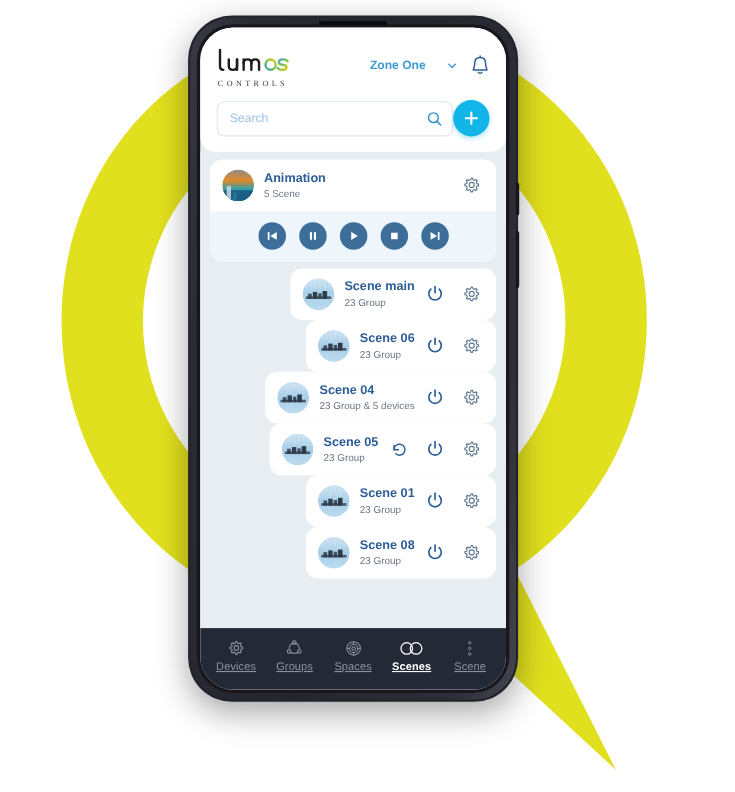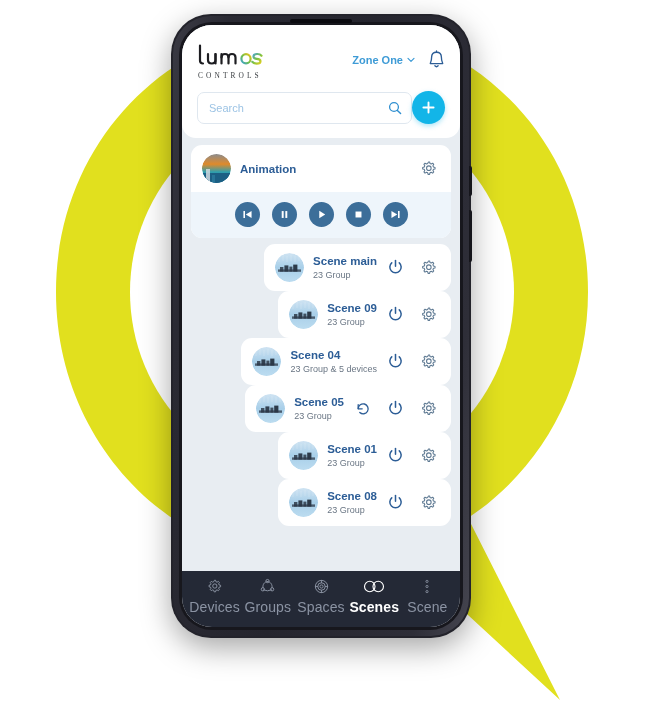--- a/index.html
+++ b/index.html
@@ -129,21 +129,21 @@
 
   .header-right {
     display: flex;
     align-items: center;
     gap: 13px;
     padding-top: 7px;
   }
   .zone-sel {
     display: flex;
     align-items: center;
-    gap: 4px;
+    gap: 20px;
     color: #3e9bd6;
     font-size: 11px;
     font-weight: bold;
     white-space: nowrap;
   }
   .chev { display: block; }
   .bell { display: block; }
 
   
   .search-row {
@@ -291,23 +291,24 @@
   }
   .nav-item {
     display: flex;
     flex-direction: column;
     align-items: center;
     gap: 3px;
     cursor: pointer;
     flex: 1 1 0;
   }
   .nav-label {
-    font-size: 14px;
+    font-size: 10px;
     color: #8b93a3;
     letter-spacing: 0.1px;
+    text-decoration: underline;
   }
   .nav-item.active .nav-label {
     color: #ffffff;
     font-weight: bold;
   }
   .nav-icon { height: 18px; display: flex; align-items: center; justify-content: center; }
 </style>
 </head>
 <body>
 
@@ -429,20 +430,21 @@
                 <g clip-path="url(#animClip)">
                   <rect width="29" height="29" fill="url(#skyA)"></rect>
                   <rect x="0" y="19" width="29" height="10" fill="#1b5f84"></rect>
                   <rect x="4" y="15" width="4" height="14" fill="#cfd8de" opacity="0.85"></rect>
                   <rect x="10" y="21" width="3" height="8" fill="#2a7a9e" opacity="0.8"></rect>
                 </g>
               </svg>
             </div>
             <div class="row-text">
               <div class="row-title">Animation</div>
+              <div class="row-sub">5 Scene</div>
             </div>
             <div class="row-actions">
               <button class="icon-btn">
                 <svg width="17" height="17" viewBox="0 0 20 20">
                   <path d="M10 2.3 L11.3 2.3 L11.8 4.2 L13.2 4.8 L14.9 3.8 L16.2 5.1 L15.2 6.8 L15.8 8.2 L17.7 8.7 L17.7 10.5 L15.8 11 L15.2 12.4 L16.2 14.1 L14.9 15.4 L13.2 14.4 L11.8 15 L11.3 16.9 L9.5 16.9 L9 15 L7.6 14.4 L5.9 15.4 L4.6 14.1 L5.6 12.4 L5 11 L3.1 10.5 L3.1 8.7 L5 8.2 L5.6 6.8 L4.6 5.1 L5.9 3.8 L7.6 4.8 L9 4.2 Z" fill="none" stroke="#5f7a93" stroke-width="1.25" stroke-linejoin="round"></path>
                   <circle cx="10.4" cy="9.6" r="2.7" fill="none" stroke="#5f7a93" stroke-width="1.25"></circle>
                 </svg>
               </button>
             </div>
           </div>
@@ -545,21 +547,21 @@
       <rect x="9.4" y="12.4" width="4" height="6.2" fill="#253140" opacity="0.9"></rect>
       <rect x="14.4" y="13.6" width="3" height="5" fill="#2e3b4a" opacity="0.85"></rect>
       <rect x="18.2" y="11.6" width="4.2" height="7" fill="#1f2a38" opacity="0.9"></rect>
       <rect x="3" y="16.4" width="23" height="2.4" fill="#2b3747" opacity="0.75"></rect>
       <g opacity="0.28" stroke="#ffffff" stroke-width="0.7">
         <path d="M4 3 L4 9 M8 2 L8 8 M12 3 L12 9 M16 2 L16 8 M20 3 L20 9 M24 2 L24 8"></path>
       </g>
     </g>
                   </svg></div>
       <div class="row-text">
-        <div class="row-title">Scene 09</div>
+        <div class="row-title">Scene 06</div>
         <div class="row-sub">23 Group</div>
       </div>
       <div class="row-actions">
 
         <button class="icon-btn">
                     <svg width="17" height="17" viewBox="0 0 18 18">
     <path d="M5 4.1 A6 6 0 1 0 13 4.1" fill="none" stroke="#2c5d96" stroke-width="1.6" stroke-linecap="round"></path>
     <path d="M9 1.6 L9 7.6" fill="none" stroke="#2c5d96" stroke-width="1.6" stroke-linecap="round"></path>
                     </svg>
                   </button>

